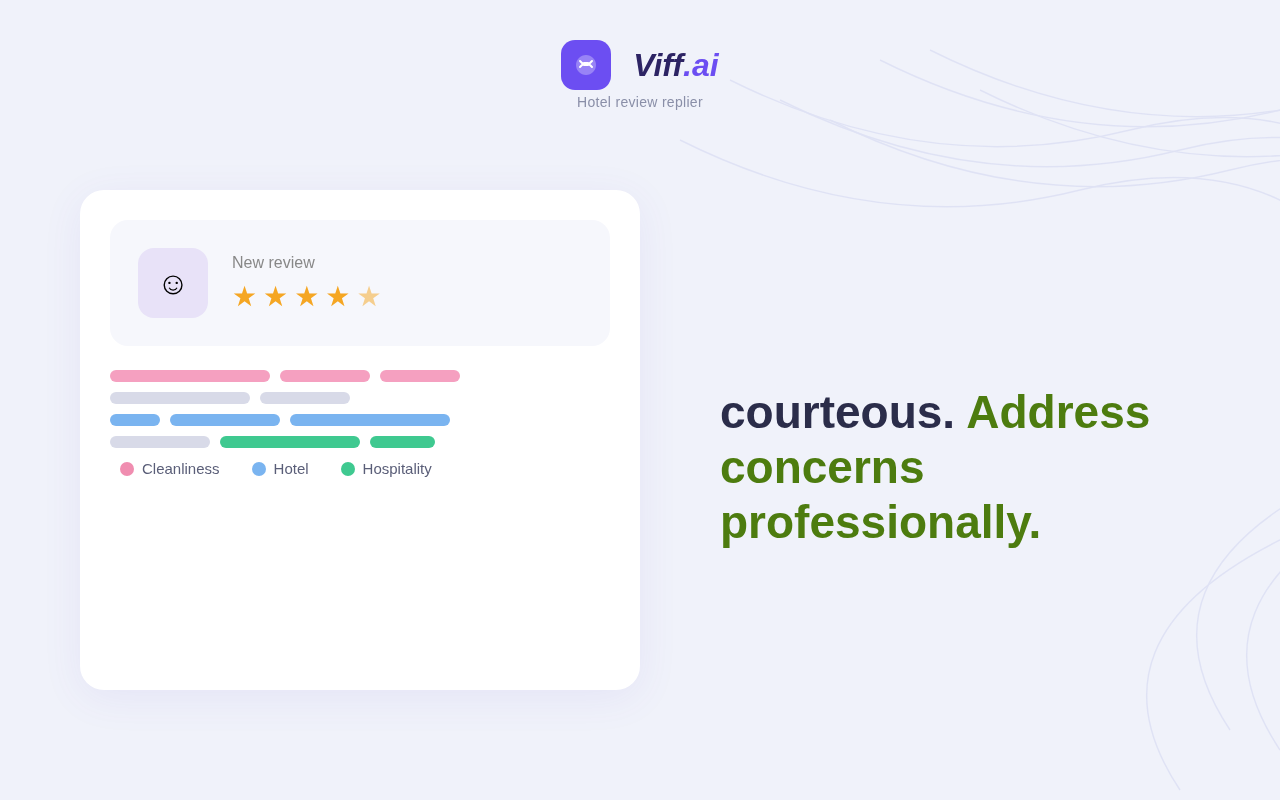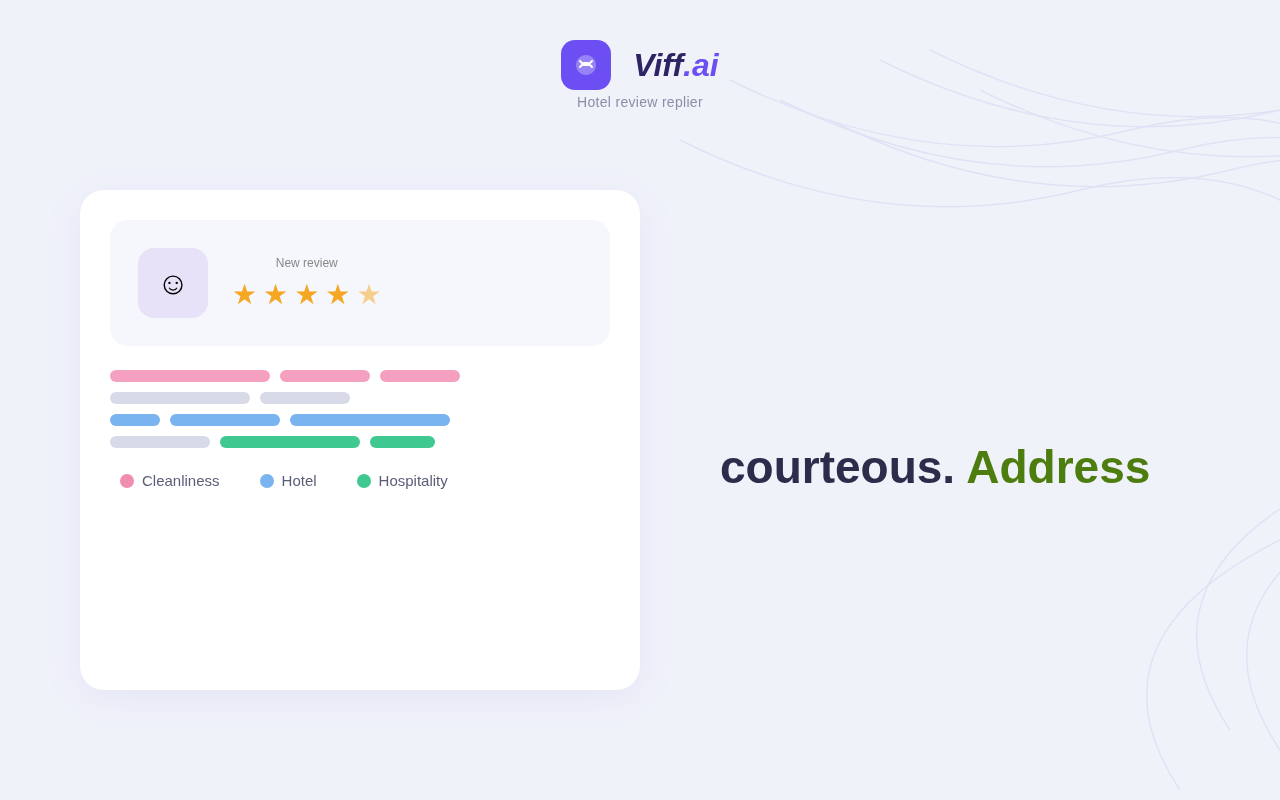--- a/index.html
+++ b/index.html
@@ -112,24 +112,23 @@
       font-size: 32px;
     }
 
     .review-info {
       display: flex;
       flex-direction: column;
       gap: 8px;
     }
 
     .new-review-label {
-      font-size: 12px;
+      font-size: 16px;
       color: #888;
       font-weight: 500;
-      text-align: center;
     }
 
     .stars {
       display: flex;
       gap: 6px;
     }
 
     .star {
       font-size: 28px;
     }
@@ -171,23 +170,23 @@
     .l-blue-md { background: #7ab4f0; width: 110px; }
     .l-blue-lg { background: #7ab4f0; width: 160px; }
 
     
     .l-green-lg { background: #3fc990; width: 140px; }
     .l-green-sm { background: #3fc990; width: 65px; }
 
     
     .legend {
       display: flex;
-      gap: 40px;
+      gap: 32px;
       padding: 0 10px;
-      margin-top: 24px;
+      margin-top: 12px;
     }
 
     .legend-item {
       display: flex;
       align-items: center;
       gap: 8px;
     }
 
     .legend-dot {
       width: 14px;
@@ -322,16 +321,17 @@
       </div>
     </div>
 
   </div>
 
   <div class="right-content">
     <div class="headline">
       <br>
       <span>courteous.</span>
       <span class="headline-purple">Address</span><br>
+      <span class="headline-purple">concerns professionally.</span>
     </div>
   </div>
 
 </div>
 
 </body></html>

